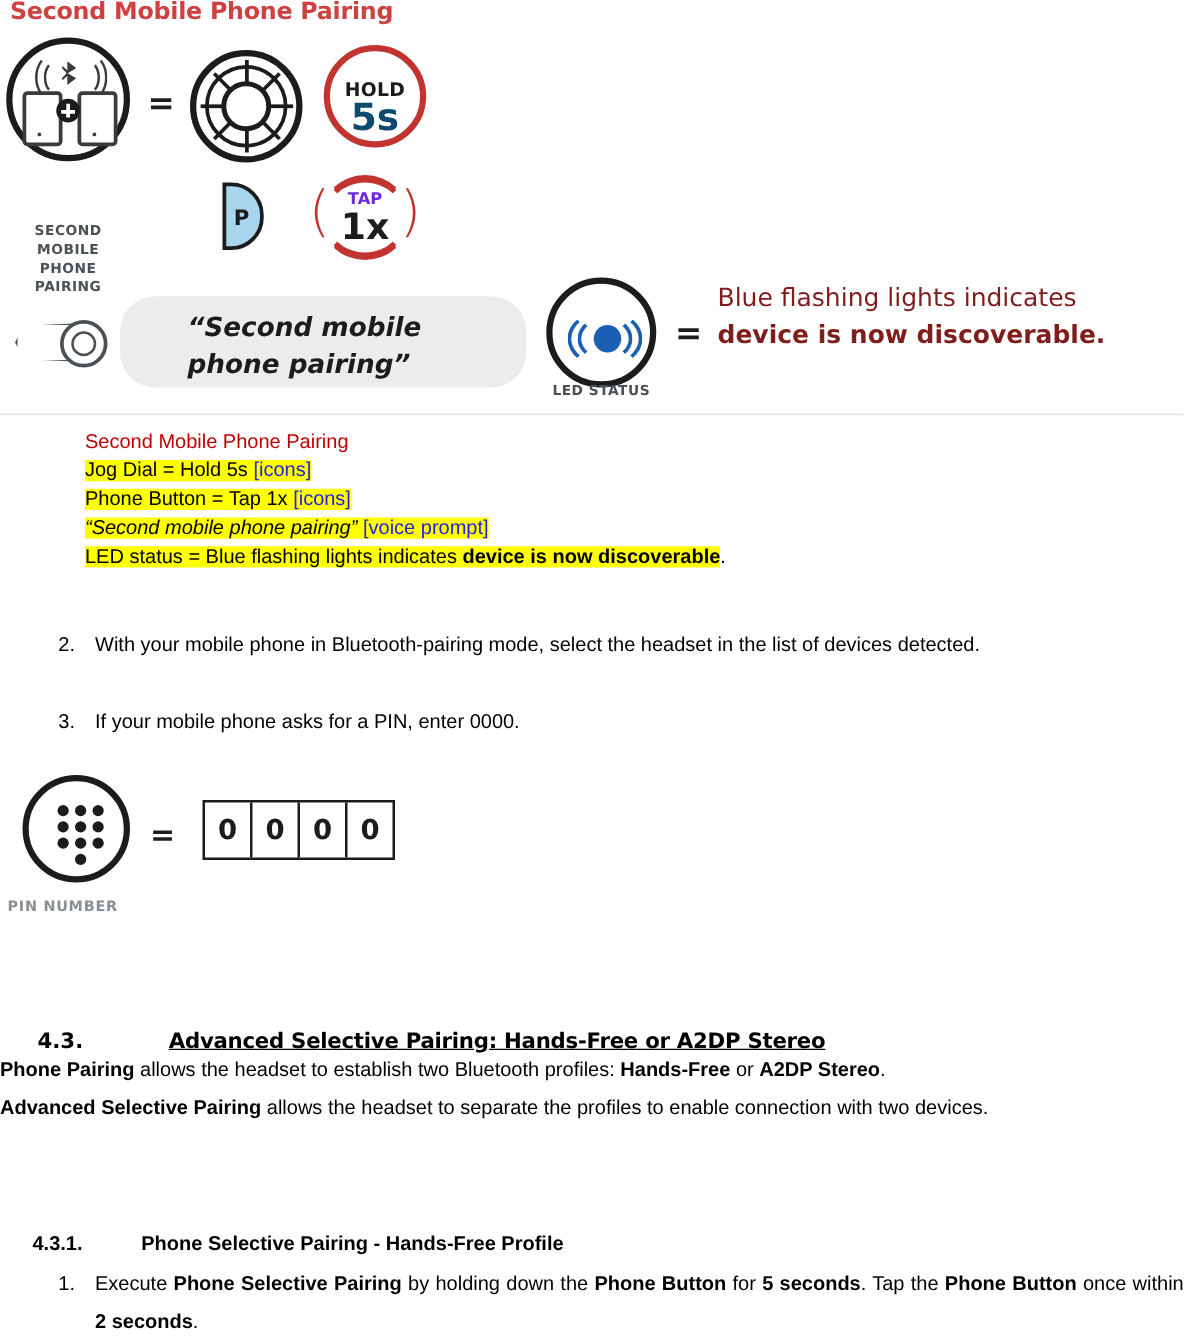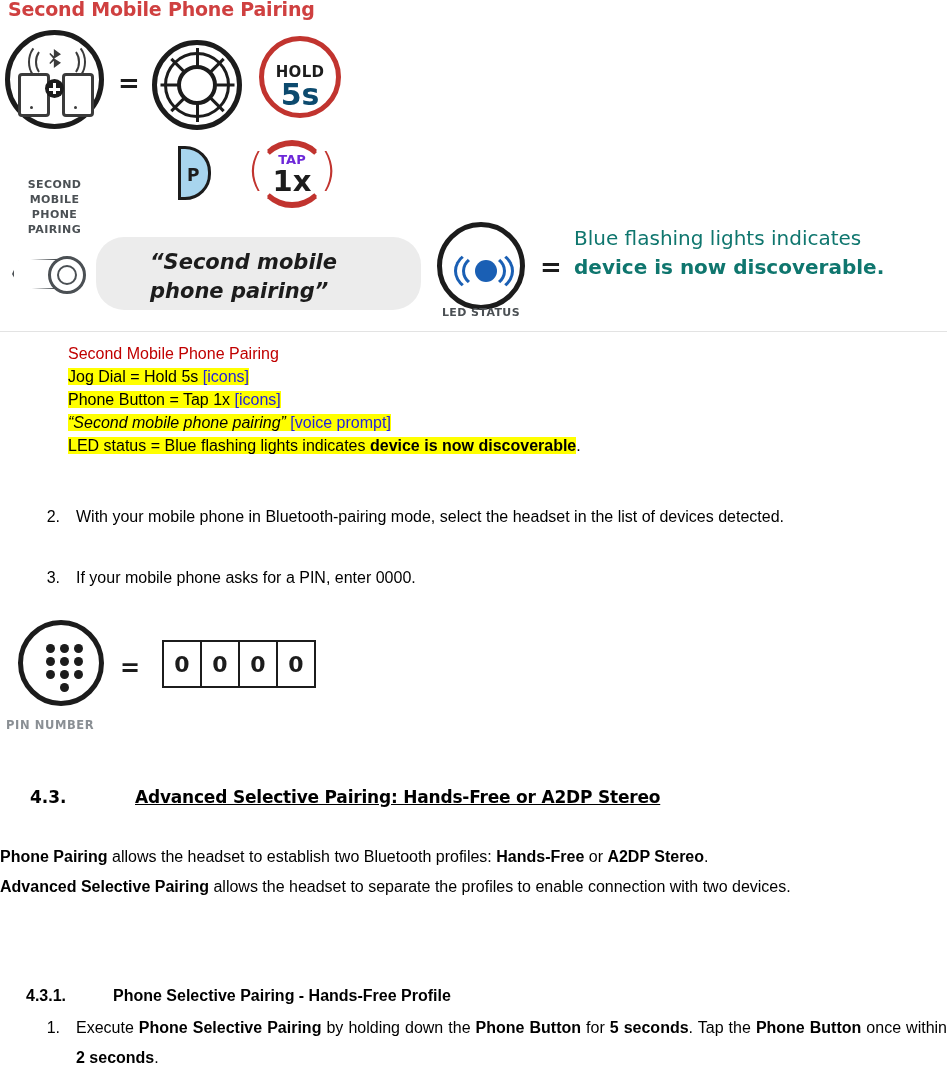--- a/index.html
+++ b/index.html
@@ -92,21 +92,21 @@
   .hs-body{position:absolute;left:0;top:6px;width:66px;height:32px;border:2.5px solid #4b5054;
     border-radius:8px 18px 18px 8px;box-sizing:border-box;background:#fff;
     clip-path:polygon(10% 8%,100% 0%,100% 100%,12% 92%,0% 50%);}
   .hs-ring{position:absolute;left:36px;top:4px;width:38px;height:38px;border:3px solid #4b5054;border-radius:50%;box-sizing:border-box;background:#fff;}
   .hs-ring2{position:absolute;left:45px;top:13px;width:20px;height:20px;border:2.5px solid #4b5054;border-radius:50%;box-sizing:border-box;}
   .led-core{position:absolute;left:33px;top:33px;width:22px;height:22px;border-radius:50%;background:#1a5fb4;}
   .led-arc{position:absolute;border:3.5px solid #1a5fb4;border-radius:50%;box-sizing:border-box;
     border-top-color:transparent;border-bottom-color:transparent;}
 
   .led-txt{position:absolute;left:574px;top:224px;width:360px;
-    font-family:"DejaVu Sans", sans-serif;font-size:20px;line-height:29px;color:#0f766e;}
+    font-family:"DejaVu Sans", sans-serif;font-size:20px;line-height:29px;color:#7f1d1d;}
   .led-txt b{font-weight:bold;}
 
   .divider{position:absolute;left:0;top:331px;width:947px;height:1px;background:#e3e3e3;}
 
   
   .annot{position:absolute;left:68px;top:342px;width:760px;
     font-family:"Liberation Sans", sans-serif;font-size:16px;line-height:23px;}
   .annot .ln{white-space:nowrap;}
   .red{color:#c00000;}
   .hl{background:#ffff00;}
@@ -126,21 +126,21 @@
   .pin-label{position:absolute;left:6px;top:106px;
     font-family:"DejaVu Sans", sans-serif;font-weight:bold;font-size:11.5px;letter-spacing:0.6px;color:#8a8f94;}
   .pin-eq{position:absolute;left:120px;top:42px;font-family:"DejaVu Sans", sans-serif;font-weight:bold;font-size:24px;color:#1c1c1c;}
   .pin-boxes{position:absolute;left:162px;top:28px;display:flex;border:2px solid #1c1c1c;}
   .pin-boxes div{width:36px;height:44px;border-right:2px solid #1c1c1c;
     display:flex;align-items:center;justify-content:center;
     font-family:"DejaVu Sans", sans-serif;font-weight:bold;font-size:22px;color:#1c1c1c;}
   .pin-boxes div:last-child{border-right:none;}
 
   
-  .h2{position:absolute;font-family:"DejaVu Sans", sans-serif;font-weight:bold;font-size:17px;}
+  .h2{position:absolute;font-family:"DejaVu Sans", sans-serif;font-weight:bold;font-size:17px;margin-top:36px;}
   .h2 .n{position:absolute;left:0;top:0;}
   .h2 .t{margin-left:105px;text-decoration:underline;letter-spacing:-0.2px;}
 
   .h3{position:absolute;font-family:"Liberation Sans", sans-serif;font-weight:bold;font-size:16px;}
   .h3 .n{position:absolute;left:1px;top:0;text-align:center;}
   .h3 .t{margin-left:88px;}
 
   .para{position:absolute;font-family:"Liberation Sans", sans-serif;font-size:16px;line-height:30px;}
 </style>
 </head>

